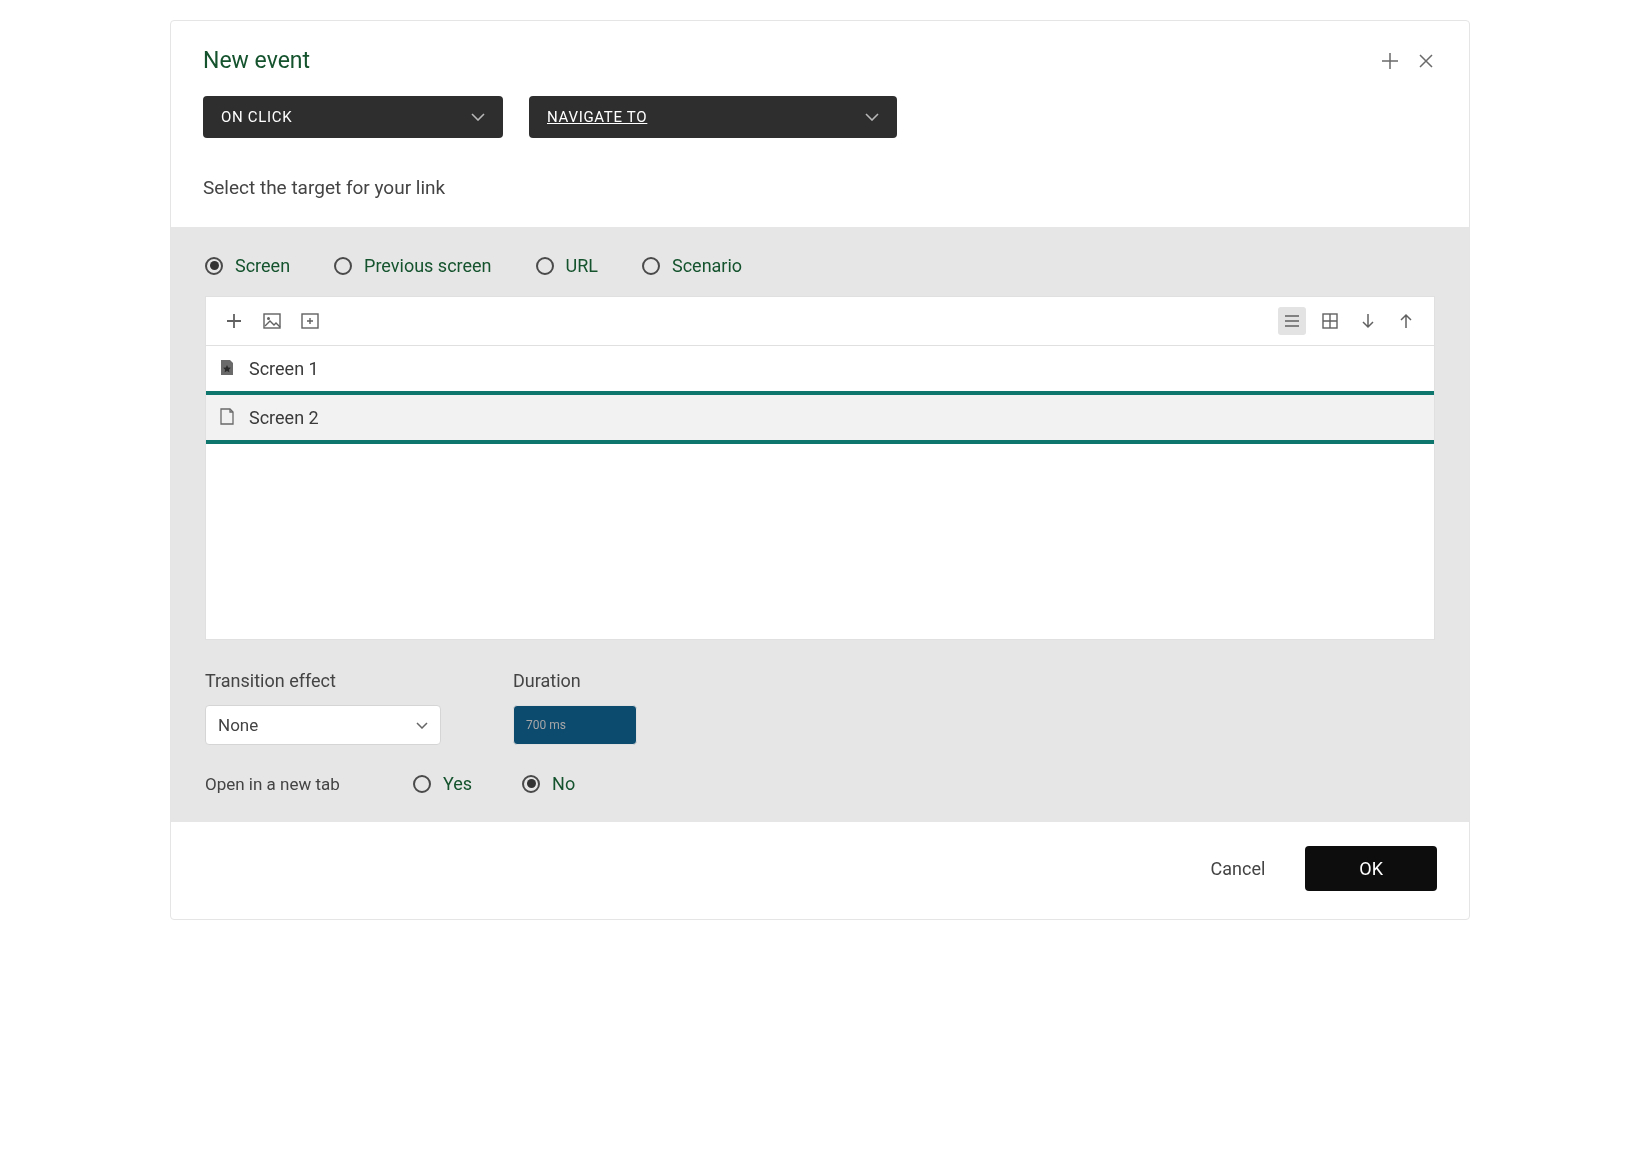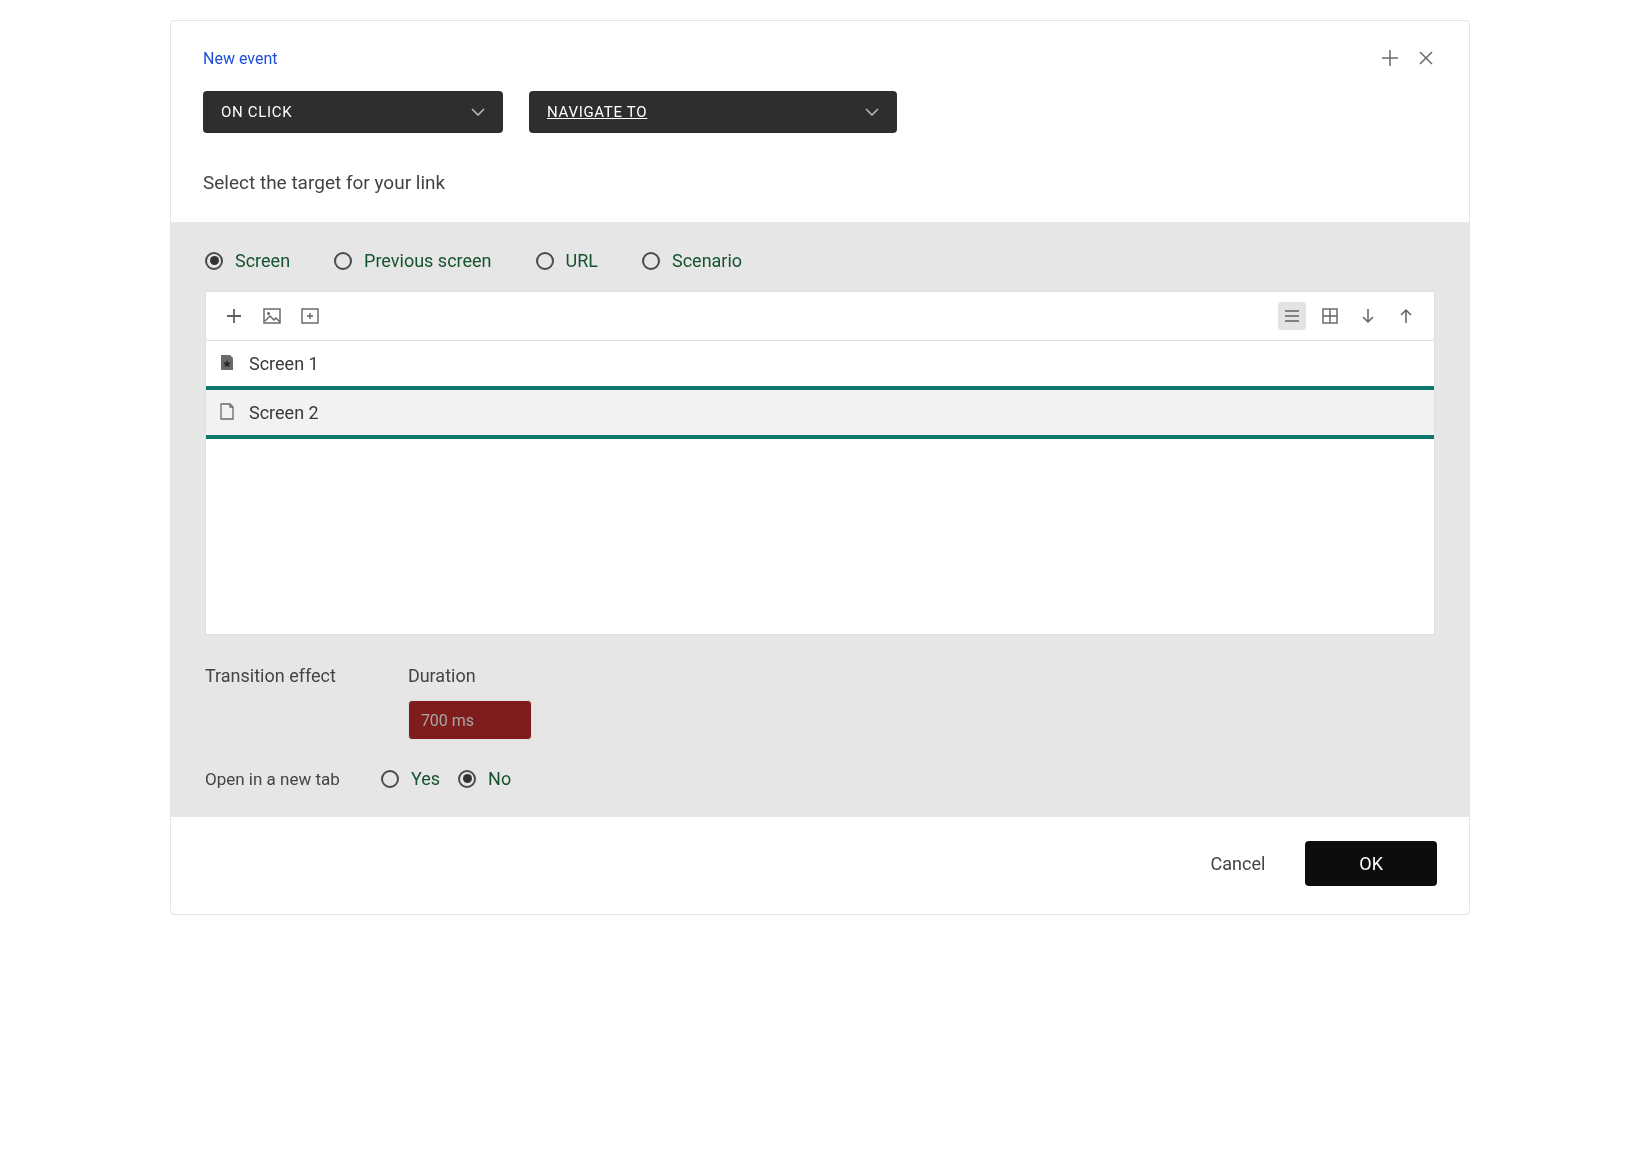--- a/index.html
+++ b/index.html
@@ -19,22 +19,22 @@
       display: flex;
       flex-direction: column;
     }
     .header {
       display: flex;
       justify-content: space-between;
       align-items: center;
       padding: 26px 32px 22px 32px;
     }
     .title {
-      font-size: 16px;
-      color: #1d4ed8;
+      font-size: 23px;
+      color: #14532d;
       font-weight: 400;
     }
     .header-actions {
       display: flex;
       gap: 14px;
       align-items: center;
     }
     .icon-btn {
       width: 22px;
       height: 22px;
@@ -183,33 +183,33 @@
       align-items: center;
       justify-content: space-between;
       padding: 0 12px;
       font-size: 17px;
       color: #444;
       cursor: pointer;
     }
     .duration-input {
       width: 124px;
       height: 40px;
-      background: #7f1d1d;
+      background: #0c4a6e;
       border: 1px solid #e0e0e0;
       border-radius: 4px;
       padding: 0 12px;
-      font-size: 16px;
+      font-size: 12px;
       color: #a7a7a7;
       display: flex;
       align-items: center;
     }
     .tab-row {
       display: flex;
       align-items: center;
-      gap: 18px;
+      gap: 50px;
       padding-top: 28px;
       font-size: 17px;
       color: #444;
     }
     .tab-label { min-width: 158px; }
     .footer {
       display: flex;
       justify-content: flex-end;
       align-items: center;
       gap: 40px;
@@ -359,20 +359,28 @@
               </svg>
           </span>
           <span>Screen 2</span>
         </div>
       </div>
     </div>
 
     <div class="options-row">
       <div class="opt-col">
         <div class="opt-label">Transition effect</div>
+        <div class="light-select">
+          <span>None</span>
+          <span>
+            <svg width="12" height="7" viewBox="0 0 12 7">
+                <path d="M1 1l5 5 5-5" stroke="#666" stroke-width="1.5" fill="none"></path>
+              </svg>
+          </span>
+        </div>
       </div>
       <div class="opt-col">
         <div class="opt-label">Duration</div>
         <div class="duration-input">
           <span>700 ms</span>
         </div>
       </div>
     </div>
 
     <div class="tab-row">

